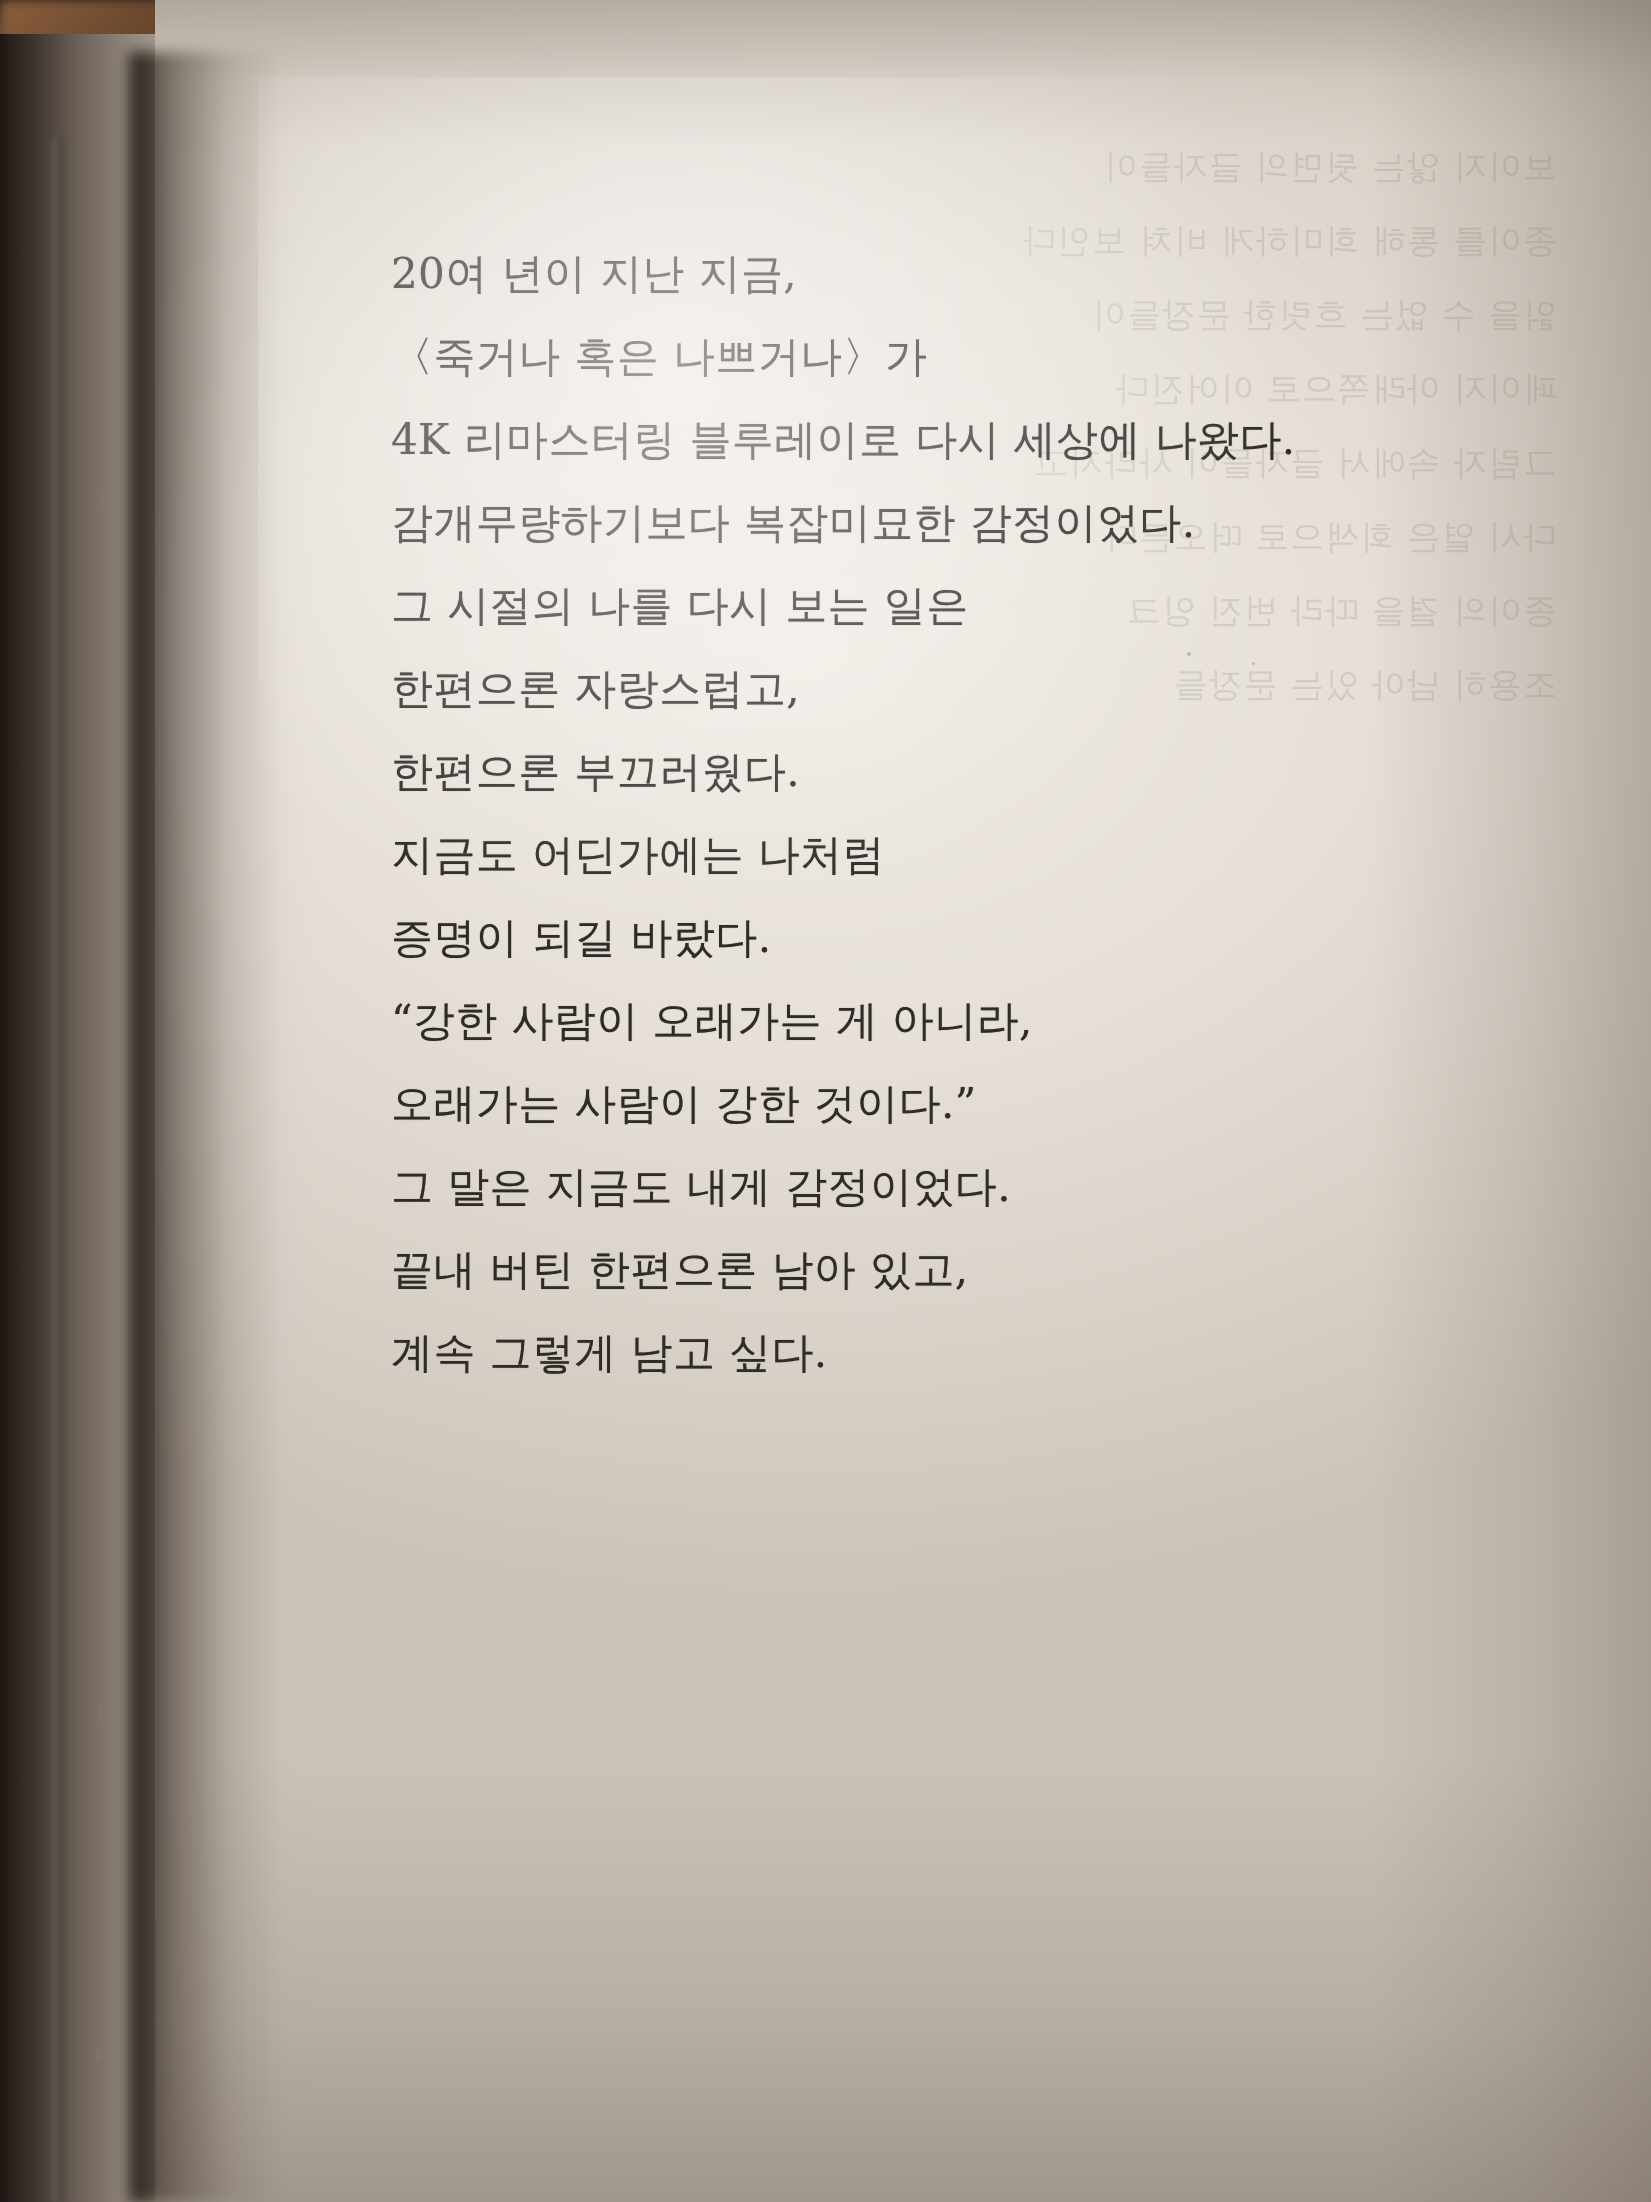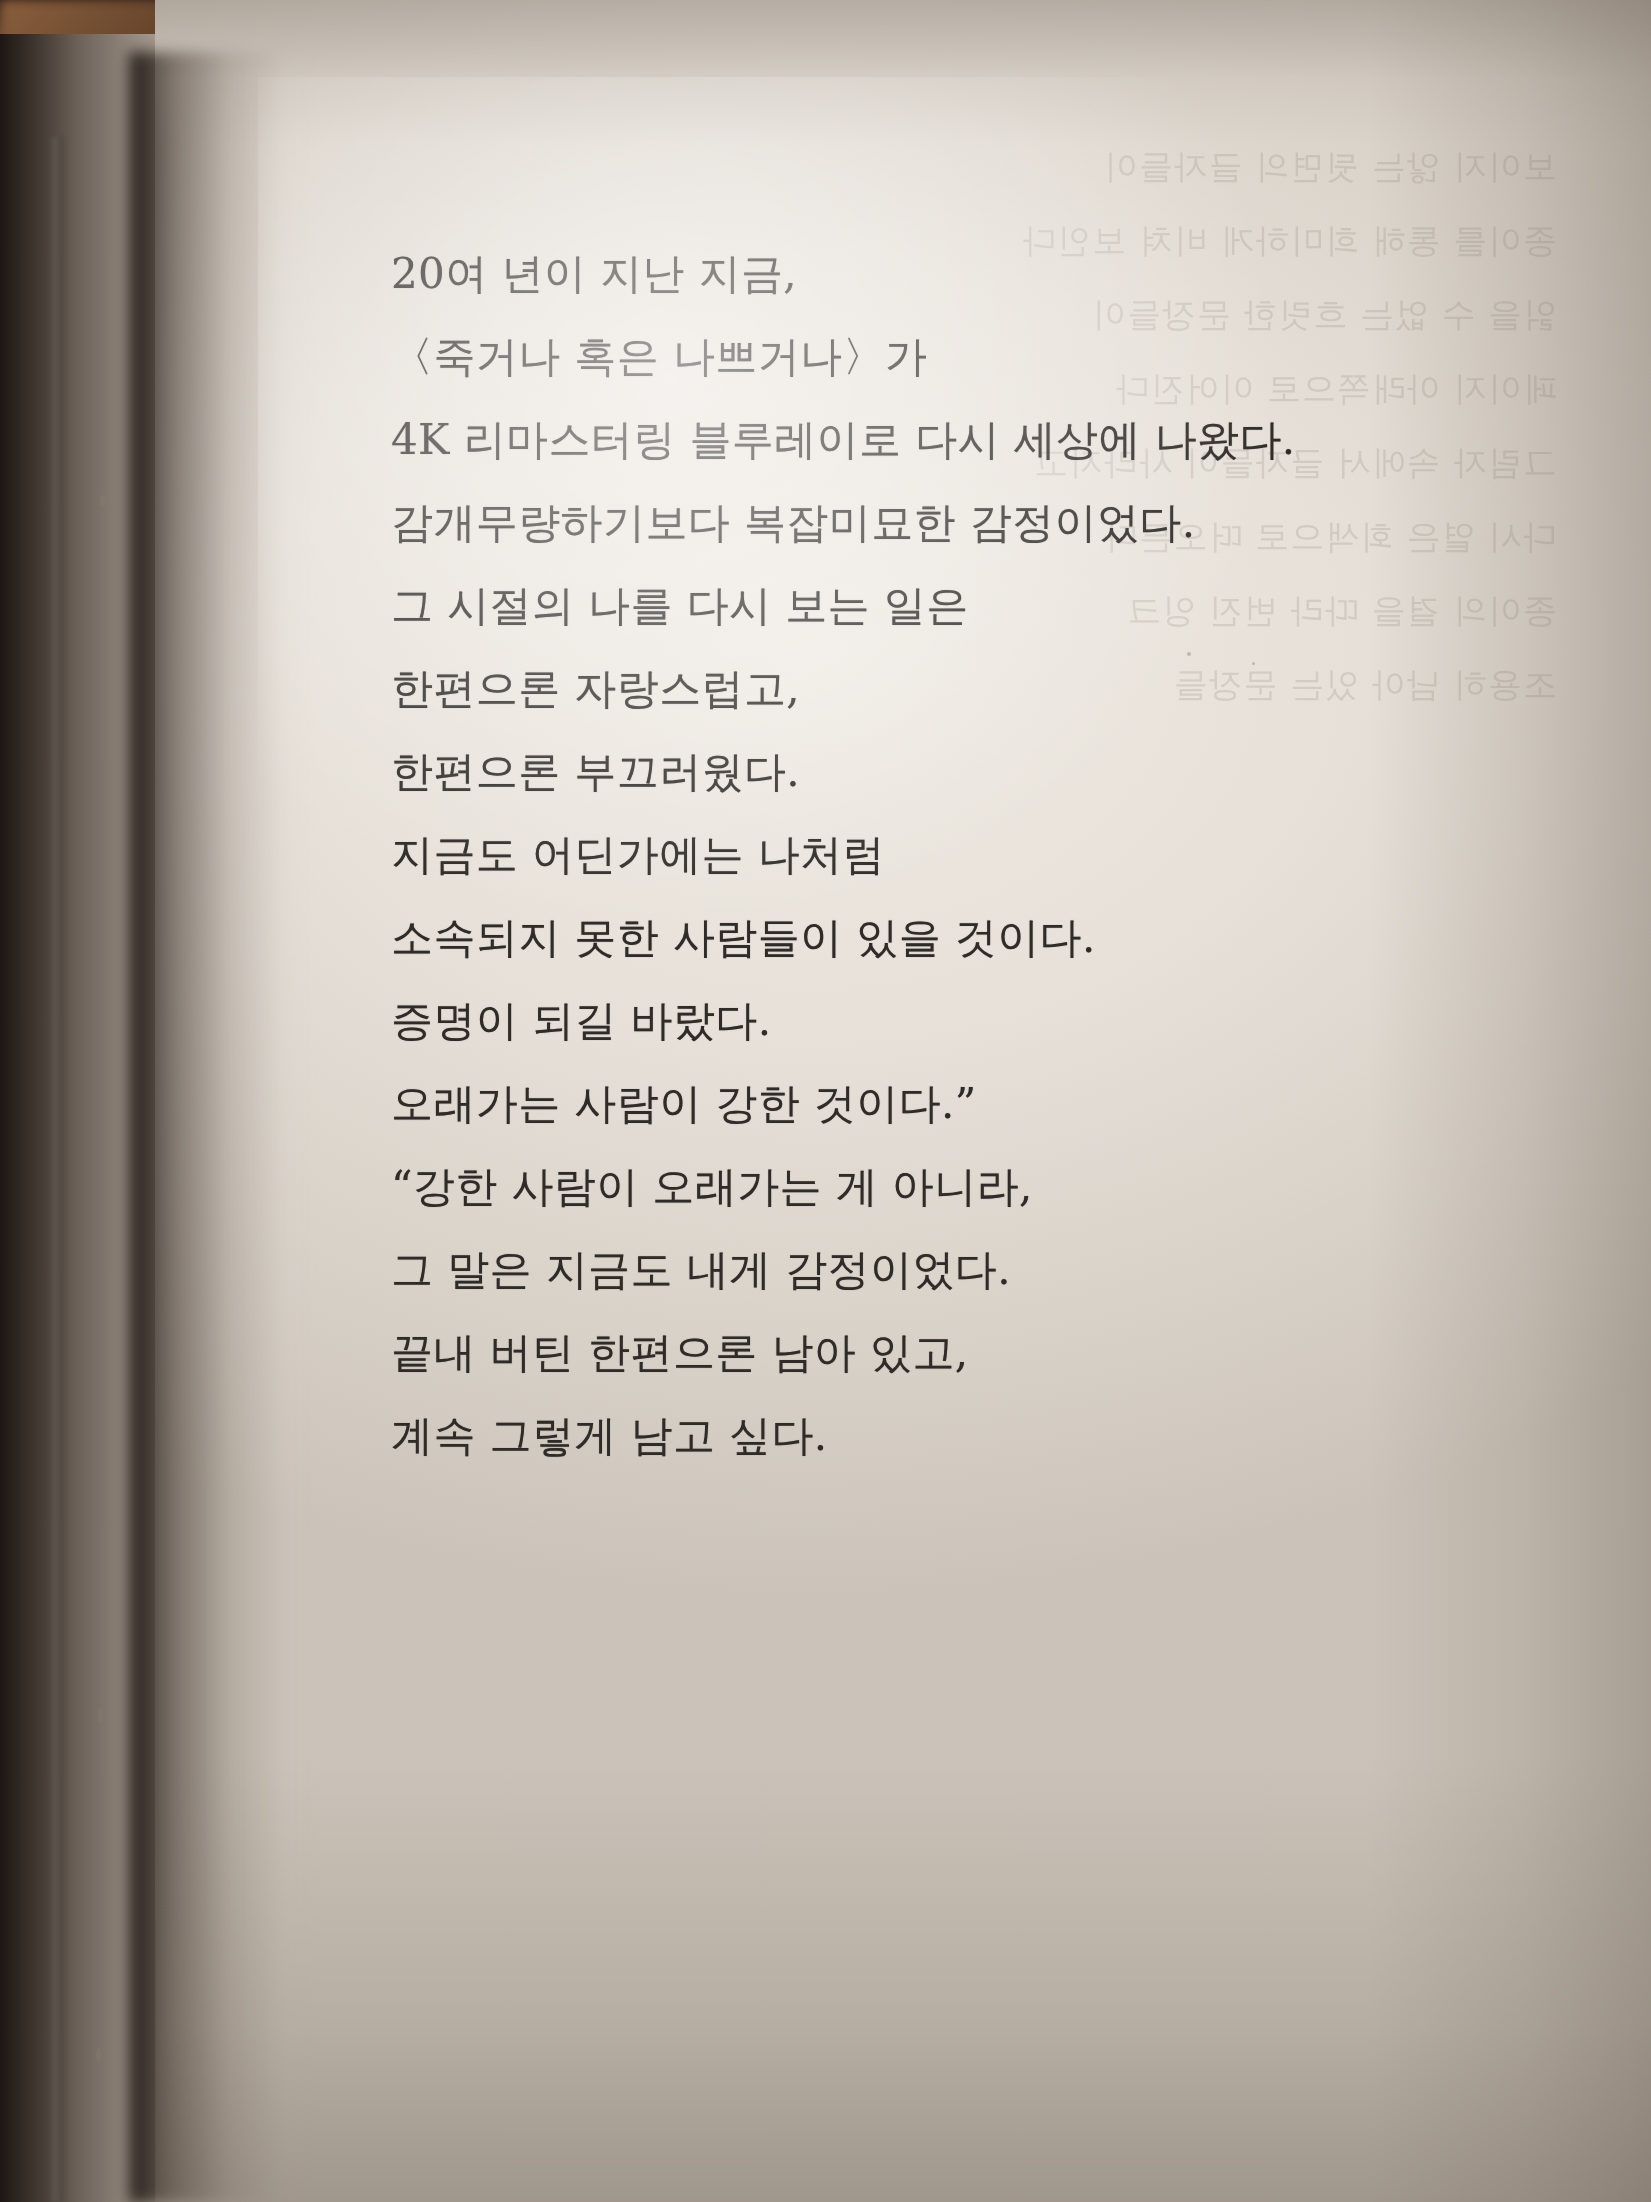--- a/index.html
+++ b/index.html
@@ -180,24 +180,23 @@
 
   <div class="poem">
     <span class="ln">20여 년이 지난 지금,</span>
     <span class="ln">〈죽거나 혹은 나쁘거나〉가</span>
     <span class="ln">4K 리마스터링 블루레이로 다시 세상에 나왔다.</span>
     <span class="ln">감개무량하기보다 복잡미묘한 감정이었다.</span>
     <span class="ln">그 시절의 나를 다시 보는 일은</span>
     <span class="ln">한편으론 자랑스럽고,</span>
     <span class="ln">한편으론 부끄러웠다.</span>
     <span class="ln">지금도 어딘가에는 나처럼</span>
-    <span class="ln">소속되지 못한 사람들이 있을 것이다.</span>
     <span class="ln">증명이 되길 바랐다.</span>
+    <span class="ln">“강한 사람이 오래가는 게 아니라,</span>
     <span class="ln">오래가는 사람이 강한 것이다.”</span>
-    <span class="ln">“강한 사람이 오래가는 게 아니라,</span>
     <span class="ln">그 말은 지금도 내게 감정이었다.</span>
     <span class="ln">끝내 버틴 한편으론 남아 있고,</span>
     <span class="ln">계속 그렇게 남고 싶다.</span>
   </div>
 
   <div class="gutter"></div>
   <div class="page-sheen"></div>
   <div class="page-top-curl"></div>
   <div class="page-shadow-right"></div>
   <div class="page-shadow-bottom"></div>

